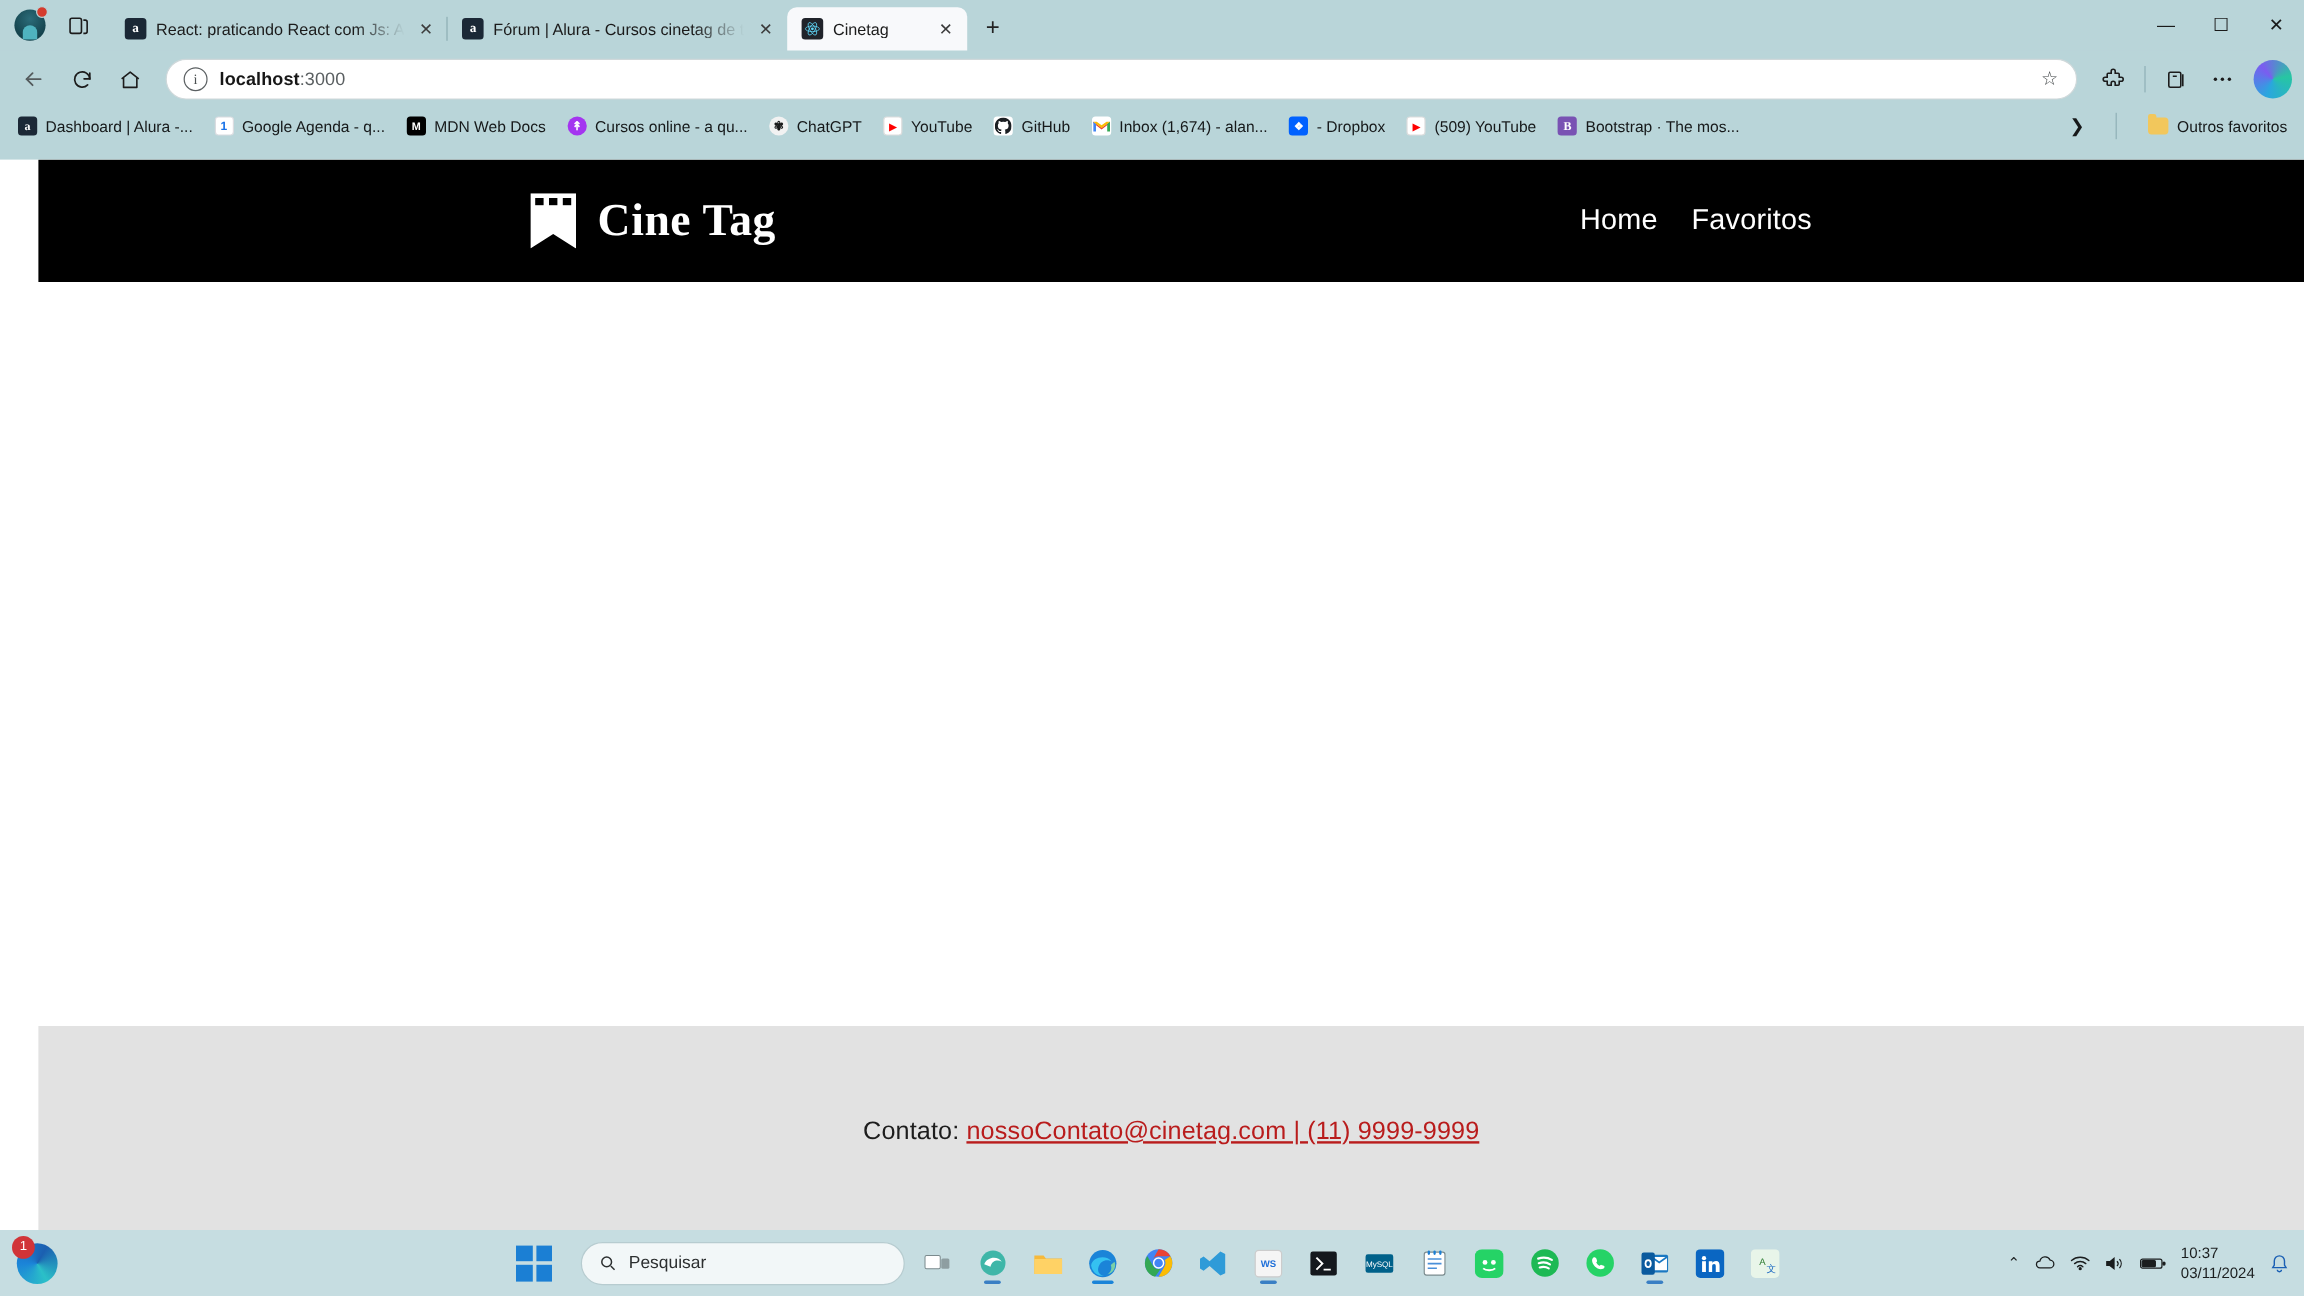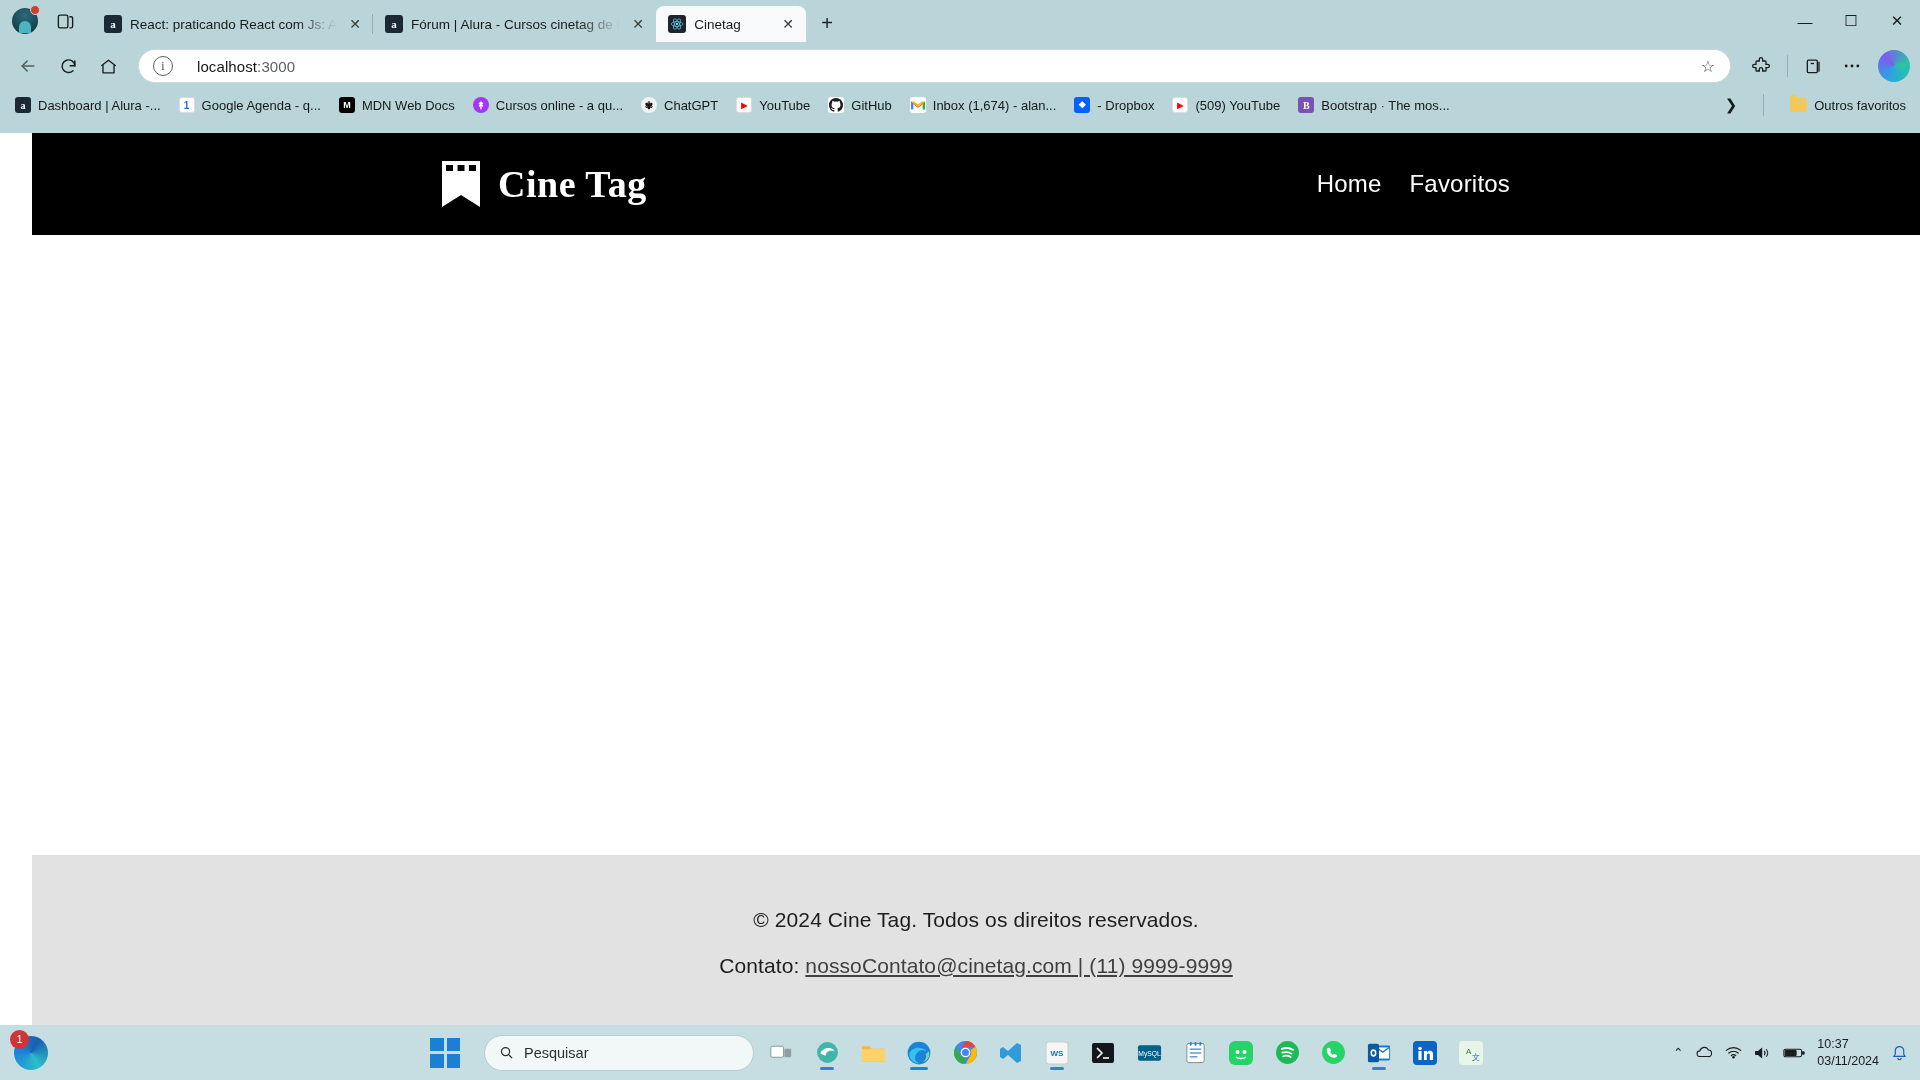--- a/index.html
+++ b/index.html
@@ -73,21 +73,21 @@
             justify-content:center; color:#1c1c1c; }
   .omnibox {
     flex: 1 1 auto; height: 34px; background: #fff; border-radius: 17px;
     display: flex; align-items: center; padding: 0 10px 0 14px; margin: 0 8px;
     border: 1px solid #cfd8da;
   }
   .omnibox .info { width: 20px; height: 20px; border-radius: 50%; border: 1.6px solid #5b6062;
                    display:flex;align-items:center;justify-content:center;font-size:12px;
                    font-family:"Liberation Serif", serif; color:#4b5051; margin-right:10px; flex:0 0 20px;}
   .omnibox .url { flex:1 1 auto; font-size: 15px; color: #5a5f61; letter-spacing: .1px;}
-  .omnibox .url b { color: #171717; font-weight: 400; margin-left: 14px; }
+  .omnibox .url b { color: #171717; font-weight: 700; }
   .omnibox .star { width: 24px; color:#3a3f41; text-align:center; font-size:16px;}
   .tb-right { display: flex; align-items: center; gap: 2px; }
   .sep { width:1px; height: 22px; background: #8fb0b6; margin: 0 6px; }
   .copilot { width: 32px; height: 32px; border-radius: 50%;
              background: conic-gradient(from 200deg,#2aa6df,#7b5cf0,#27c6a2,#2aa6df); margin-left:6px;}
 
   
   .bookmarks { height: 30px; display: flex; align-items: center; gap: 0px; padding: 0 6px; background:#b9d5d9;
                font-size: 13px; color:#16191a; position: relative;}
   .bm { display: flex; align-items: center; gap: 7px; padding: 3px 9px; border-radius: 5px; white-space: nowrap;}
@@ -111,21 +111,21 @@
   .logo-text { color: #fff; font-family: "Liberation Serif", serif; font-weight: bold;
                font-size: 38px; letter-spacing: .5px; }
   .site-nav { margin-left: auto; display: flex; align-items: center; gap: 28px; margin-right: 330px;}
   .site-nav a { color: #fff; text-decoration: none; font-size: 24px; letter-spacing: .2px;}
   .page-body { background: #fff; height: 620px; }
   .site-footer {
     background: #e2e2e2; height: 175px; display: flex; flex-direction: column;
     align-items: center; justify-content: center; gap: 22px;
   }
   .site-footer p { font-size: 21px; color: #1d1d1d; letter-spacing: .1px; }
-  .site-footer a { color: #404040; }
+  .site-footer a { color: #b91c1c; }
 
   
   .taskbar { position: absolute; left: 0; bottom: 0; width: 1920px; height: 55px;
              background: #c6dde1; display: flex; align-items: center; }
   .tb-left { position: absolute; left: 14px; display:flex; align-items:center; }
   .edge-pin { width: 34px; height: 34px; border-radius: 50%;
               background: conic-gradient(from 150deg,#2bc0c8,#1b84d8,#1b5fb0,#2bc0c8); position: relative;}
   .edge-badge { position:absolute; top:-6px; left:-4px; background:#d13438; color:#fff; font-size:11px;
                 width:19px;height:19px;border-radius:50%;display:flex;align-items:center;justify-content:center;}
   .tb-center { margin: 0 auto; display: flex; align-items: center; gap: 8px; }
@@ -333,21 +333,20 @@
       </div>
       <nav class="site-nav">
         <a href="#">Home</a>
         <a href="#">Favoritos</a>
       </nav>
     </header>
 
     <main class="page-body"></main>
 
     <footer class="site-footer">
-      <p>© 2024 Cine Tag. Todos os direitos reservados.</p>
       <p>
         <span>Contato:</span>
         <a href="#">nossoContato@cinetag.com | (11) 9999-9999</a>
       </p>
     </footer>
   </div>
 
   <div class="taskbar">
     <div class="tb-left">
       <div class="edge-pin">

